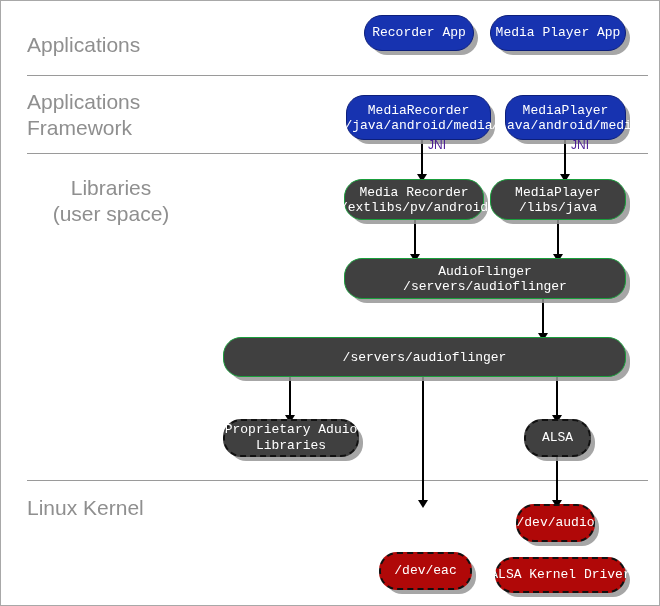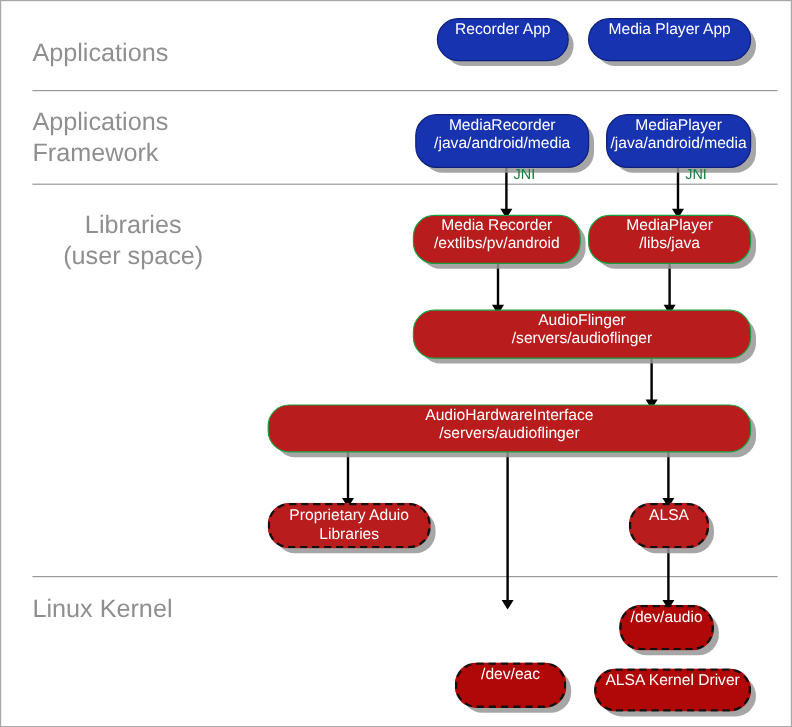--- a/index.html
+++ b/index.html
@@ -55,56 +55,58 @@
   }
 
   
   .node {
     position: absolute;
     box-sizing: border-box;
     border-radius: 18px;
     display: flex;
     flex-direction: column;
     align-items: center;
+    justify-content: center;
     color: #ffffff;
     text-align: center;
     box-shadow: 5px 5px 0 -1px rgba(150,150,150,0.85);
     z-index: 3;
+    font-family: Liberation Mono, monospace;
   }
   .node .t1 {
     font-size: 13px;
     line-height: 16px;
     white-space: nowrap;
   }
   .node .t2 {
     font-size: 13px;
     line-height: 13px;
     white-space: nowrap;
   }
   .node.blue {
     background: #1733b0;
     border: 1px solid #0d1f7a;
   }
   .node.green {
-    background: #b91c1c;
+    background: #404040;
     border: 1px solid #1a9e3c;
   }
   .node.green.dashed {
     border: 2px dashed #111111;
   }
   .node.red {
     background: #b00808;
     border: 2px dashed #111111;
   }
 
   
   .jni {
     position: absolute;
     font-size: 12px;
-    color: #15803d;
+    color: #4c1d95;
     font-family: "Liberation Sans", sans-serif;
     z-index: 4;
   }
 </style>
 </head>
 <body>
 
 <div id="canvas">
 
   <div class="layer-label" style="left:26px; top:31px;">Applications</div>
@@ -177,21 +179,20 @@
     <span class="t1">MediaPlayer</span>
     <span class="t2">/libs/java</span>
   </div>
 
   <div class="node green" style="left:343px; top:257px; width:282px; height:41px;">
     <span class="t1">AudioFlinger</span>
     <span class="t2">/servers/audioflinger</span>
   </div>
 
   <div class="node green" style="left:222px; top:336px; width:403px; height:40px;">
-    <span class="t1">AudioHardwareInterface</span>
     <span class="t2">/servers/audioflinger</span>
   </div>
 
   <div class="node green dashed" style="left:222px; top:418px; width:136px; height:38px;">
     <span class="t1">Proprietary Aduio</span>
     <span class="t1">Libraries</span>
   </div>
 
   <div class="node green dashed" style="left:523px; top:418px; width:67px; height:38px;">
     <span class="t1">ALSA</span>

